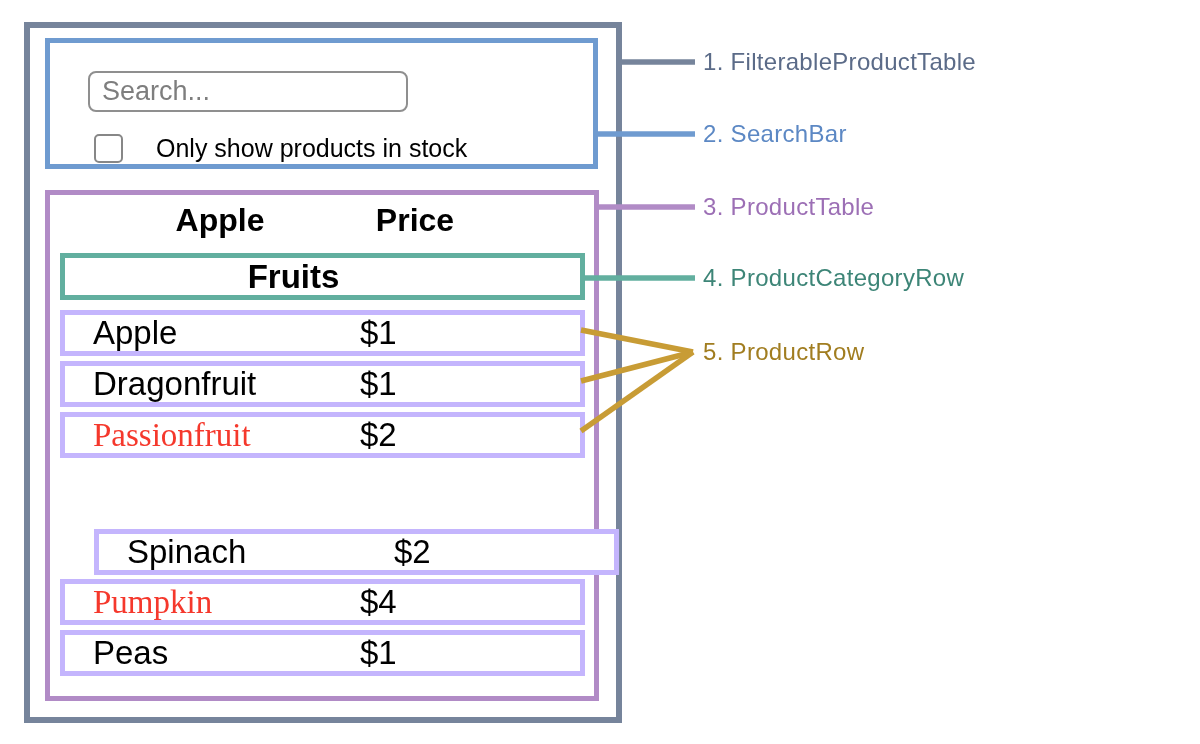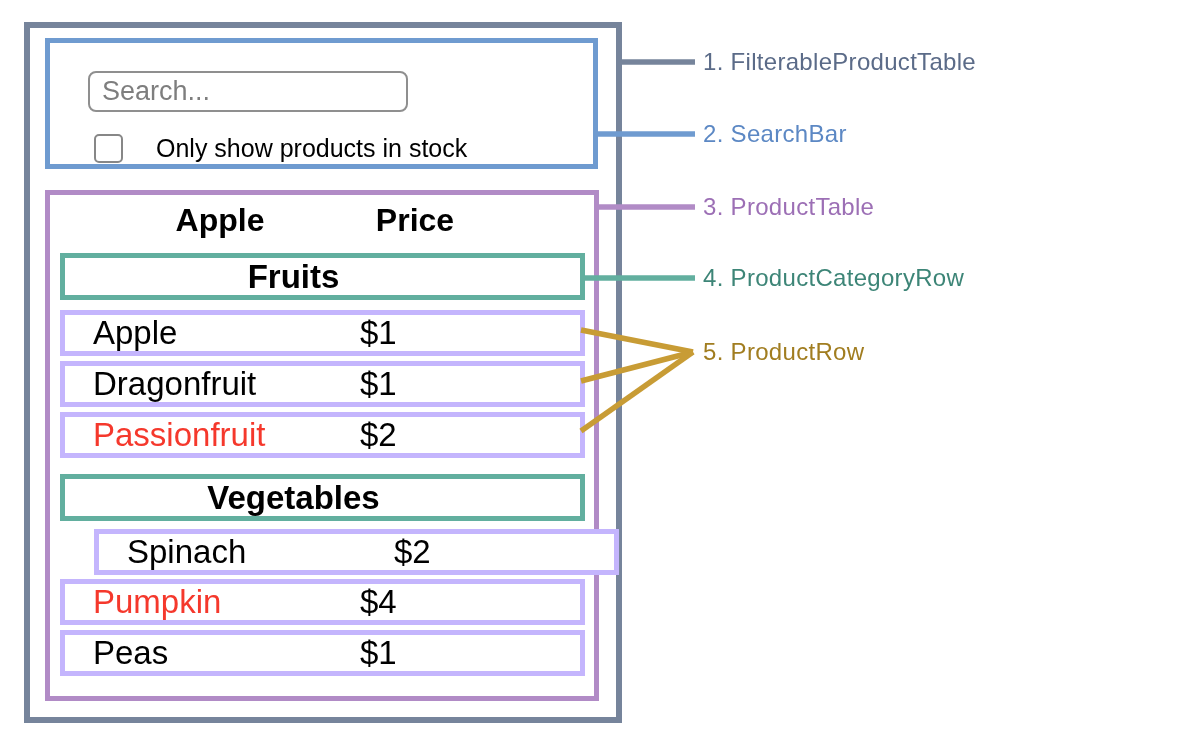--- a/index.html
+++ b/index.html
@@ -39,21 +39,21 @@
 
   
   .row {
     left:60px; width:525px; height:46px; background:#fff;
     display:flex; align-items:center; font-size:33px; color:#000;
   }
   .cat-row  { height:47px; border:5px solid #62af9f; justify-content:center; font-weight:bold; padding-right:58px; }
   .prod-row { border:5px solid #c4b5fd; }
   .prod-row .pname { margin-left:28px; white-space:nowrap; }
   .prod-row .pprice { position:absolute; left:295px; }
-  .oos { color:#f5382c; }
+  .oos { color:#f5382c;font-family:Liberation Serif, serif; }
 
   .r-fruits      { top:253px; }
   .r-apple       { top:310px; }
   .r-dragonfruit { top:361px; }
   .r-passion     { top:412px; }
   .r-vegetables  { top:474px; }
   .r-spinach     { top:529px;margin-left:34px; }
   .r-pumpkin     { top:579px; }
   .r-peas        { top:630px; }
 
@@ -97,23 +97,20 @@
   </div>
   <div class="abs row prod-row r-dragonfruit">
     <span class="pname">Dragonfruit</span>
     <span class="pprice">$1</span>
   </div>
   <div class="abs row prod-row r-passion">
     <span class="pname oos">Passionfruit</span>
     <span class="pprice">$2</span>
   </div>
 
-  <div class="abs row cat-row r-vegetables">
-    <span>Vegetables</span>
-  </div>
 
   <div class="abs row prod-row r-spinach">
     <span class="pname">Spinach</span>
     <span class="pprice">$2</span>
   </div>
   <div class="abs row prod-row r-pumpkin">
     <span class="pname oos">Pumpkin</span>
     <span class="pprice">$4</span>
   </div>
   <div class="abs row prod-row r-peas">

